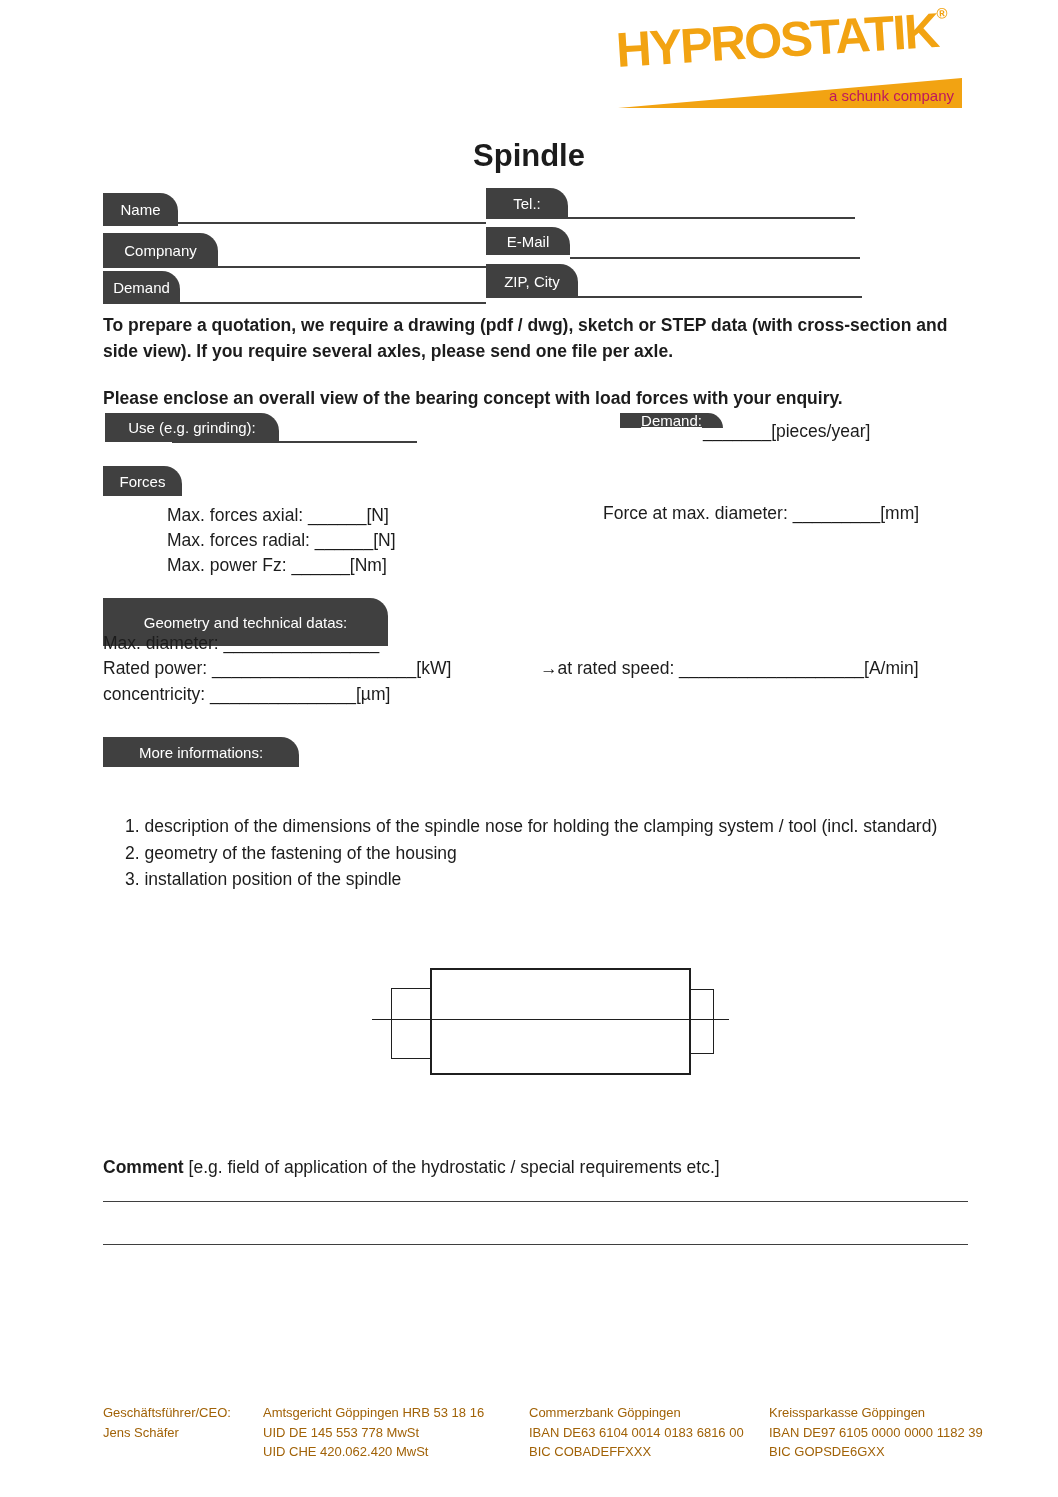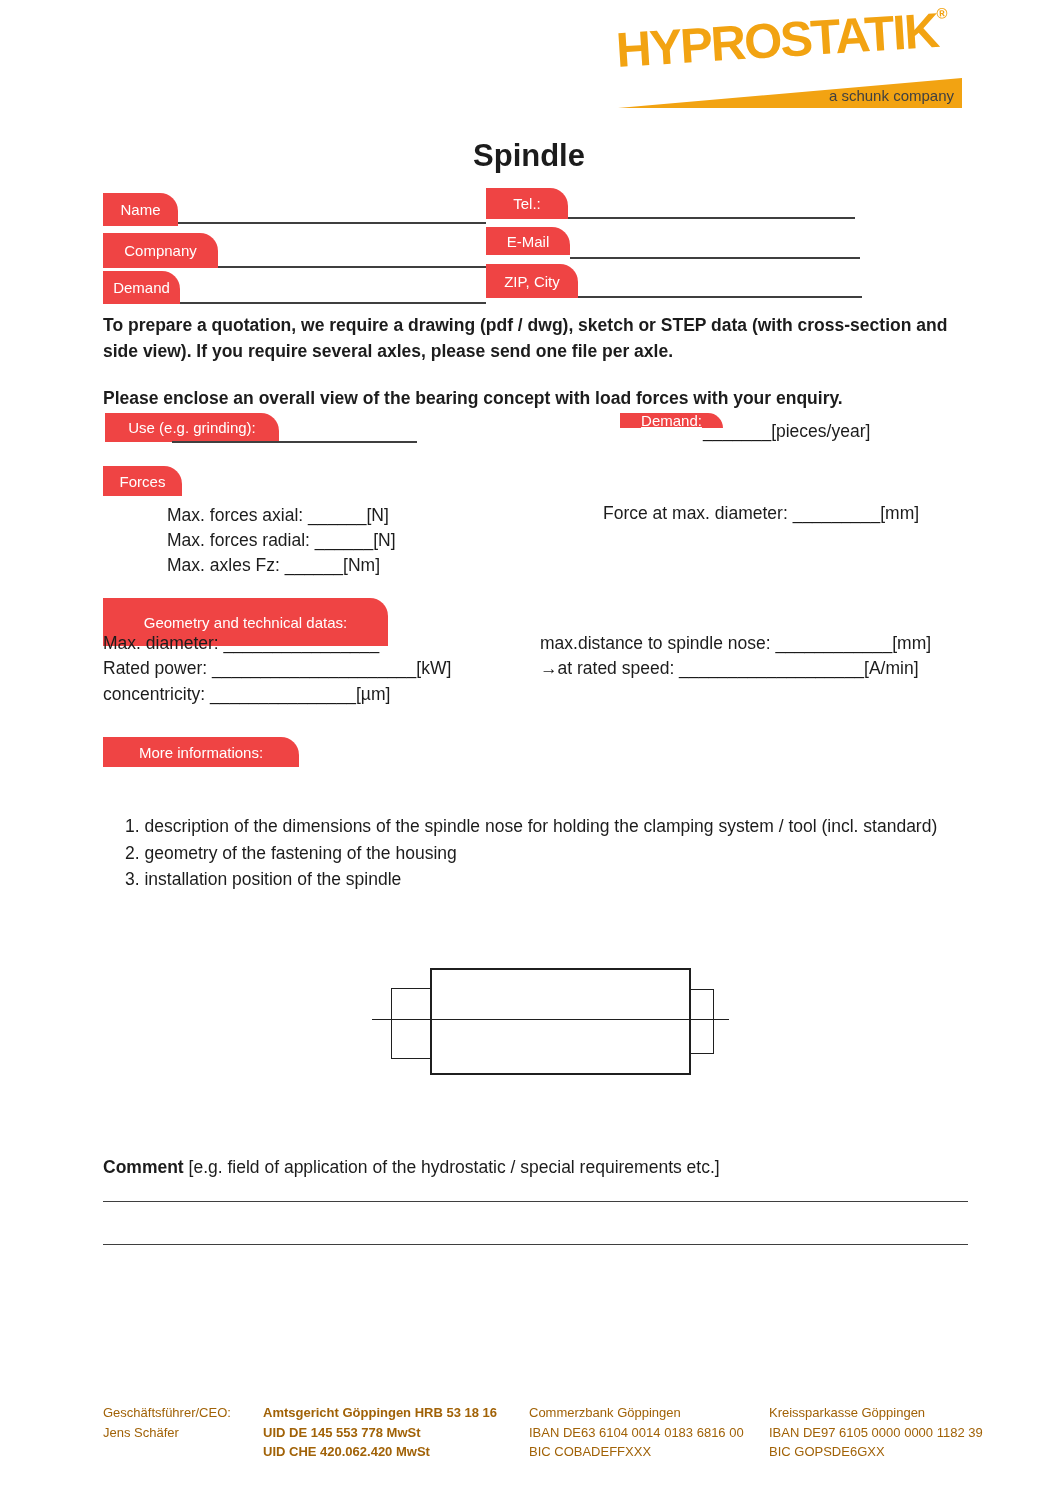--- a/index.html
+++ b/index.html
@@ -20,28 +20,28 @@
     transform:rotate(-3.6deg);transform-origin:left bottom;
   }
   .logo-reg{font-size:15px;vertical-align:28px;letter-spacing:0;}
   .logo-wedge{
     position:absolute;left:0;bottom:0;width:344px;height:30px;
     background:#F2A312;
     clip-path:polygon(0 100%, 100% 0, 100% 100%);
   }
   .logo-tagline{
     position:absolute;right:8px;bottom:4px;
-    color:#404040;font-size:15px;white-space:nowrap;
+    color:#be185d;font-size:15px;white-space:nowrap;
   }
   
   .title{position:absolute;left:0;right:0;top:138px;text-align:center;
     font-size:31px;font-weight:bold;}
   
   .tab{
-    position:absolute;background:#ef4444;color:#fff;
+    position:absolute;background:#404040;color:#fff;
     border-radius:0 18px 0 0;
     display:flex;align-items:center;justify-content:center;
     font-size:15px;box-sizing:border-box;padding:0 12px;white-space:nowrap;
   }
   .t-name{left:103px;top:193px;width:75px;height:33px;}
   .t-compnany{left:103px;top:233px;width:115px;height:35px;}
   .t-street{left:103px;top:271px;width:77px;height:33px;}
   .t-tel{left:486px;top:188px;width:82px;height:31px;}
   .t-email{left:486px;top:227px;width:84px;height:28px;}
   .t-zip{left:486px;top:264px;width:92px;height:34px;}
@@ -85,21 +85,21 @@
     border-top:1.5px solid #1f1f1f;}
   .rect{position:absolute;box-sizing:border-box;background:transparent;}
   .rect-main{left:430px;top:968px;width:261px;height:107px;border:2px solid #1f1f1f;}
   .rect-left{left:391px;top:988px;width:40px;height:71px;border:1.6px solid #1f1f1f;}
   .rect-right{left:690px;top:989px;width:24px;height:65px;border:1.6px solid #1f1f1f;}
   
   .footer{position:absolute;left:0;top:1379px;width:100%;height:70px;
     font-size:13px;line-height:19.5px;color:#a16207;margin-top:24px;}
   .fcol{position:absolute;top:0;white-space:nowrap;}
   .fc1{left:103px;}
-  .fc2{left:263px;font-weight:bold;}
+  .fc2{left:263px;}
   .fc3{left:529px;}
   .fc4{left:769px;}
 </style>
 </head>
 <body>
 
 <div class="page">
 
   <div class="logo">
     <div class="logo-brand"><span>HYPROSTATIK</span><span class="logo-reg">®</span></div>
@@ -127,28 +127,27 @@
   <div class="para p2">Please enclose an overall view of the bearing concept with load forces with your enquiry.</div>
 
   <div class="tab t-use">Use (e.g. grinding):</div>
   <div class="fill-line l-use"></div>
   <div class="tab t-demand">Demand:</div>
   <div class="trow demand-val">_______[pieces/year]</div>
 
   <div class="tab t-forces">Forces</div>
   <div class="trow f-axial">Max. forces axial: ______[N]</div>
   <div class="trow f-radial">Max. forces radial: ______[N]</div>
-  <div class="trow f-torque">Max. axles Fz: ______[Nm]</div>
+  <div class="trow f-torque">Max. power Fz: ______[Nm]</div>
   <div class="trow f-fdiam">Force at max. diameter: _________[mm]</div>
 
   <div class="tab t-geom">Geometry and technical datas:</div>
   <div class="trow g-l1">Max. diameter: ________________</div>
   <div class="trow g-l2">Rated power: _____________________[kW]</div>
   <div class="trow g-l3">concentricity: _______________[µm]</div>
-  <div class="trow g-r1">max.distance to spindle nose: ____________[mm]</div>
   <div class="trow g-r2">→at rated speed: ___________________[A/min]</div>
 
   <div class="tab t-more">More informations:</div>
   <div class="info-list">
     <div>1. description of the dimensions of the spindle nose for holding the clamping system / tool (incl. standard)</div>
     <div>2. geometry of the fastening of the housing</div>
     <div>3. installation position of the spindle</div>
   </div>
 
   <div class="centerline"></div>

